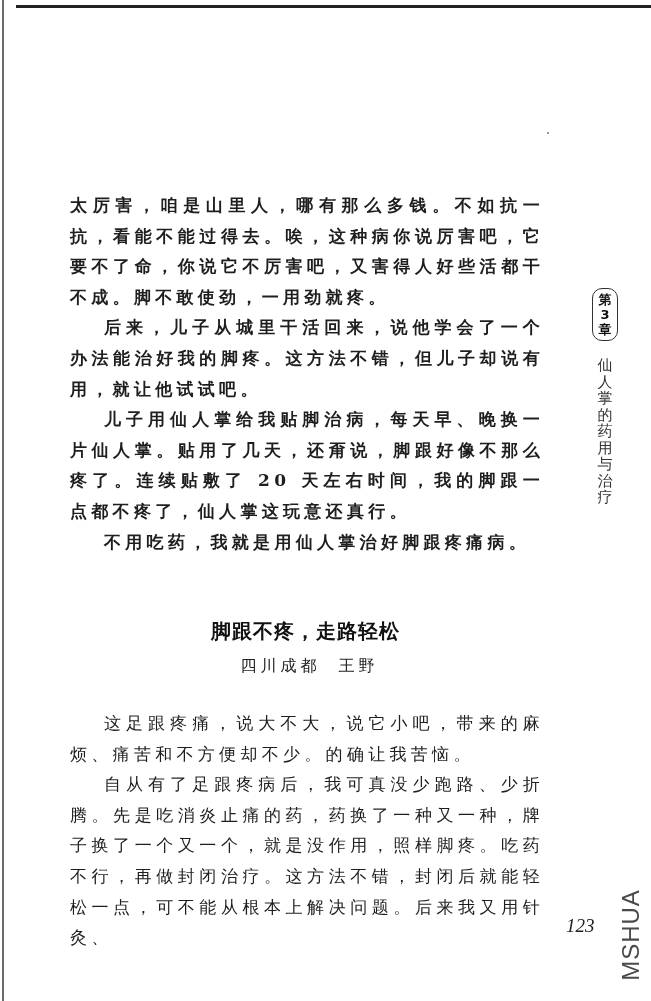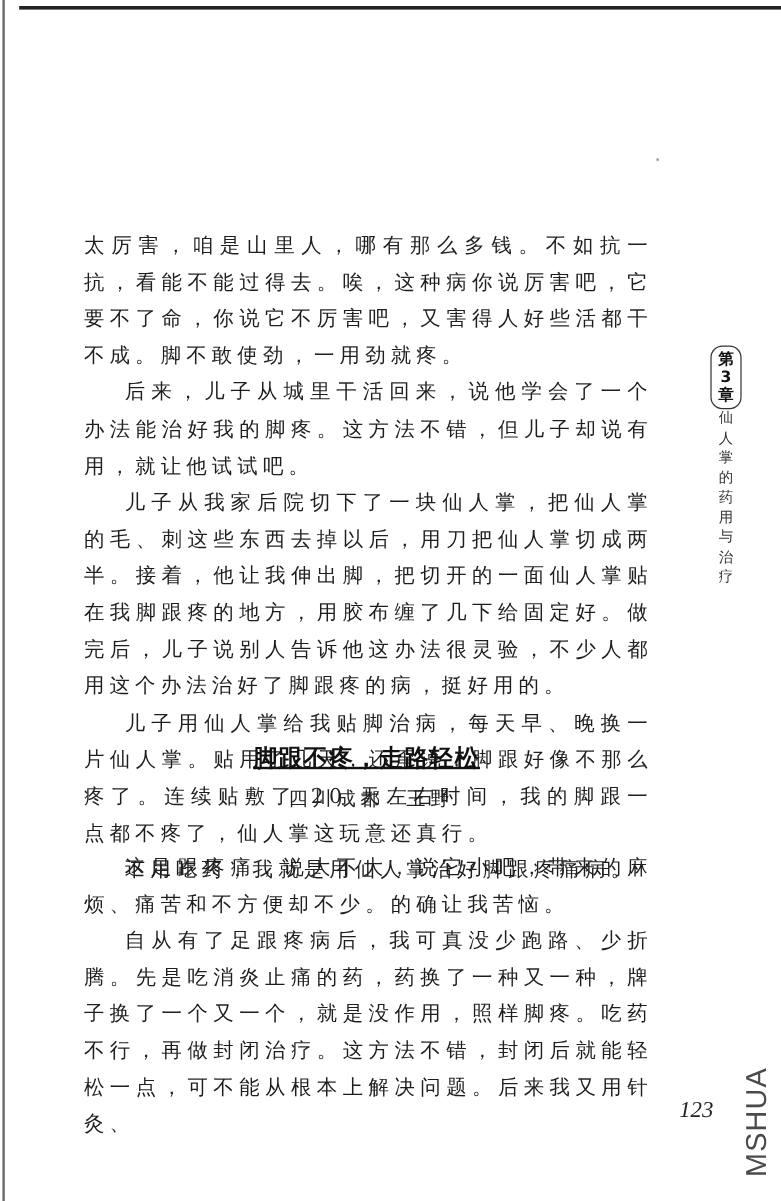--- a/index.html
+++ b/index.html
@@ -37,20 +37,21 @@
       top: 132px;
       width: 2px;
       height: 2px;
       background: #999;
     }
     .content {
       position: absolute;
       left: 70px;
       top: 190px;
       width: 474px;
+      font-weight: bold;
     }
     .para {
       margin: 0;
       font-size: 17px;
       line-height: 30.6px;
       letter-spacing: 4.3px;
       text-align: justify;
       text-indent: 2em;
       color: #1e1e1e;
     }
@@ -63,21 +64,20 @@
       width: 651px;
       top: 618px;
       text-align: center;
       font-family: "DejaVu Sans", "Liberation Sans", sans-serif;
       font-weight: bold;
       font-size: 20px;
       letter-spacing: 1px;
       color: #111;
       padding-right: 40px;
       box-sizing: border-box;
-      text-decoration: underline;
     }
     .byline {
       position: absolute;
       left: 0;
       width: 651px;
       top: 656px;
       text-align: center;
       font-size: 16px;
       letter-spacing: 4px;
       color: #222;
@@ -108,24 +108,24 @@
       line-height: 15px;
       padding: 3px 0;
       color: #111;
     }
     .chapter-tab span {
       display: block;
     }
     .chapter-title {
       position: absolute;
       left: 596px;
-      top: 340px;
+      top: 357px;
       width: 18px;
       font-family: Liberation Serif, serif;
-      font-size: 12px;
+      font-size: 15px;
       line-height: 16.5px;
       color: #333;
       text-align: center;
       word-break: break-all;
     }
     .page-number {
       position: absolute;
       left: 566px;
       top: 915px;
       font-family: "Liberation Serif", "DejaVu Serif", serif;
@@ -156,21 +156,20 @@
 </head>
 <body>
 
 <div class="left-edge"></div>
 <div class="top-rule"></div>
 <div class="dot"></div>
 
 <div class="content">
   <p class="para no-indent">太厉害，咱是山里人，哪有那么多钱。不如抗一抗，看能不能过得去。唉，这种病你说厉害吧，它要不了命，你说它不厉害吧，又害得人好些活都干不成。脚不敢使劲，一用劲就疼。</p>
   <p class="para">后来，儿子从城里干活回来，说他学会了一个办法能治好我的脚疼。这方法不错，但儿子却说有用，就让他试试吧。</p>
-  <p class="para">儿子从我家后院切下了一块仙人掌，把仙人掌的毛、刺这些东西去掉以后，用刀把仙人掌切成两半。接着，他让我伸出脚，把切开的一面仙人掌贴在我脚跟疼的地方，用胶布缠了几下给固定好。做完后，儿子说别人告诉他这办法很灵验，不少人都用这个办法治好了脚跟疼的病，挺好用的。</p>
   <p class="para">儿子用仙人掌给我贴脚治病，每天早、晚换一片仙人掌。贴用了几天，还甭说，脚跟好像不那么疼了。连续贴敷了 20 天左右时间，我的脚跟一点都不疼了，仙人掌这玩意还真行。</p>
   <p class="para">不用吃药，我就是用仙人掌治好脚跟疼痛病。</p>
 </div>
 
 <div class="section-title">脚跟不疼，走路轻松</div>
 <div class="byline">
   <span>四川成都</span><span class="gap"></span><span>王野</span>
 </div>
 
 <div class="content2">

